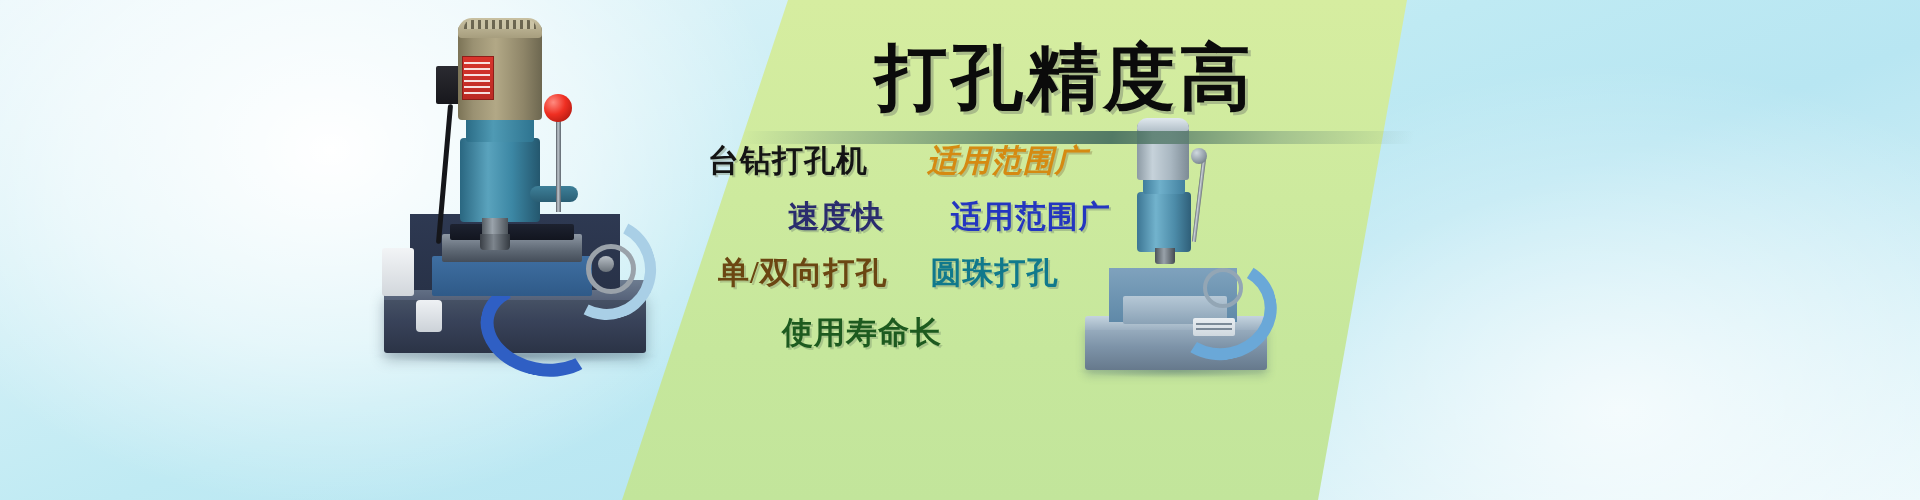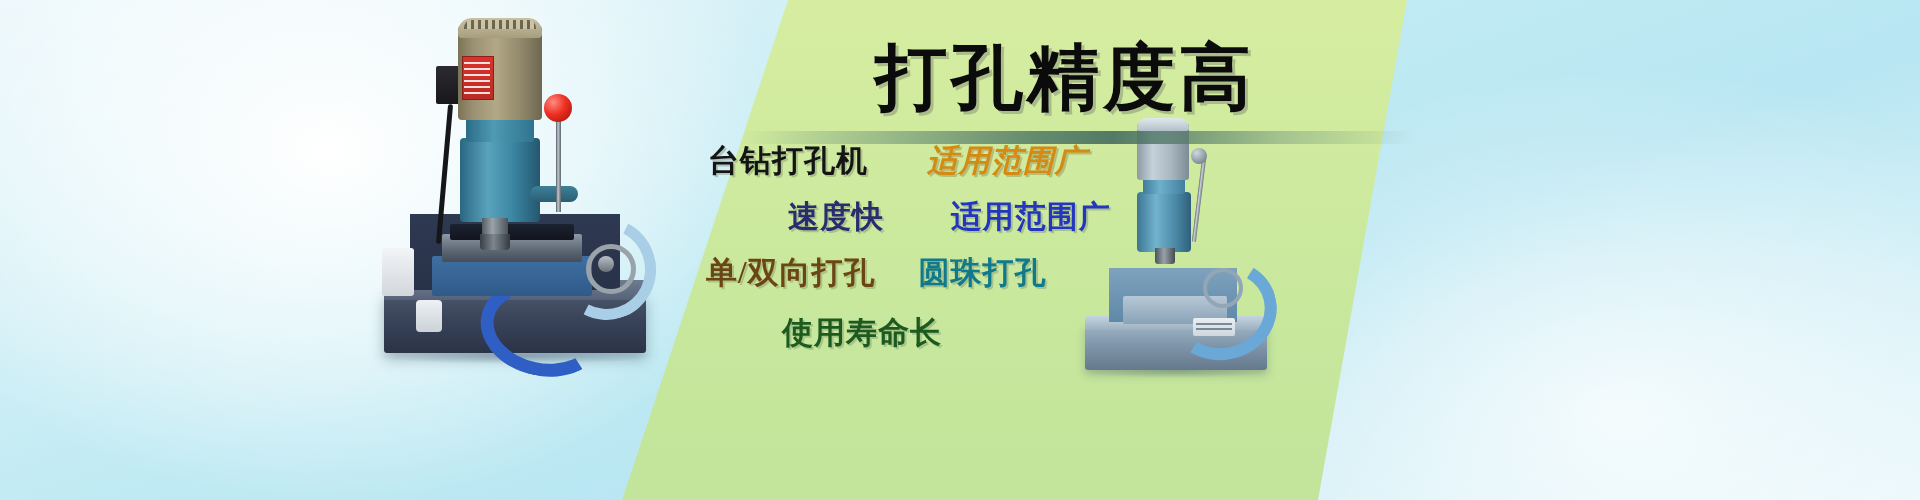--- a/index.html
+++ b/index.html
@@ -66,21 +66,21 @@
   .f-navy  {color:#2a2c6e;text-shadow:2px 2px 0 rgba(100,120,110,.35);font-family:Liberation Serif, serif;}
   .f-blue  {color:#2436c0;text-shadow:2px 2px 0 rgba(100,120,110,.35);}
   .f-brown {color:#6b4612;text-shadow:2px 2px 0 rgba(120,125,95,.35);}
   .f-teal  {color:#10798c;text-shadow:2px 2px 0 rgba(100,125,115,.35);}
   .f-green {color:#1d5a1f;text-shadow:2px 2px 0 rgba(110,135,100,.35);}
 
   .r1 .c1{margin-left:48px;}
   .r1 .c2{margin-left:50px;}
   .r2 .c1{margin-left:128px;}
   .r2 .c2{margin-left:58px;}
-  .r3 .c1{margin-left:46px;text-align:center;}
+  .r3 .c1{margin-left:58px;text-align:center;}
   .r3 .c2{margin-left:34px;}
   .r4 .c1{margin-left:122px;}
 
   
   .machine-a{position:absolute;left:370px;top:18px;width:290px;height:345px;}
   .ma-base{
     position:absolute;left:14px;top:275px;width:262px;height:60px;
     background:linear-gradient(180deg,#4a5668 0%,#39435a 45%,#2b3346 100%);
     border-radius:3px;
     box-shadow:0 6px 14px rgba(40,60,80,.35);

